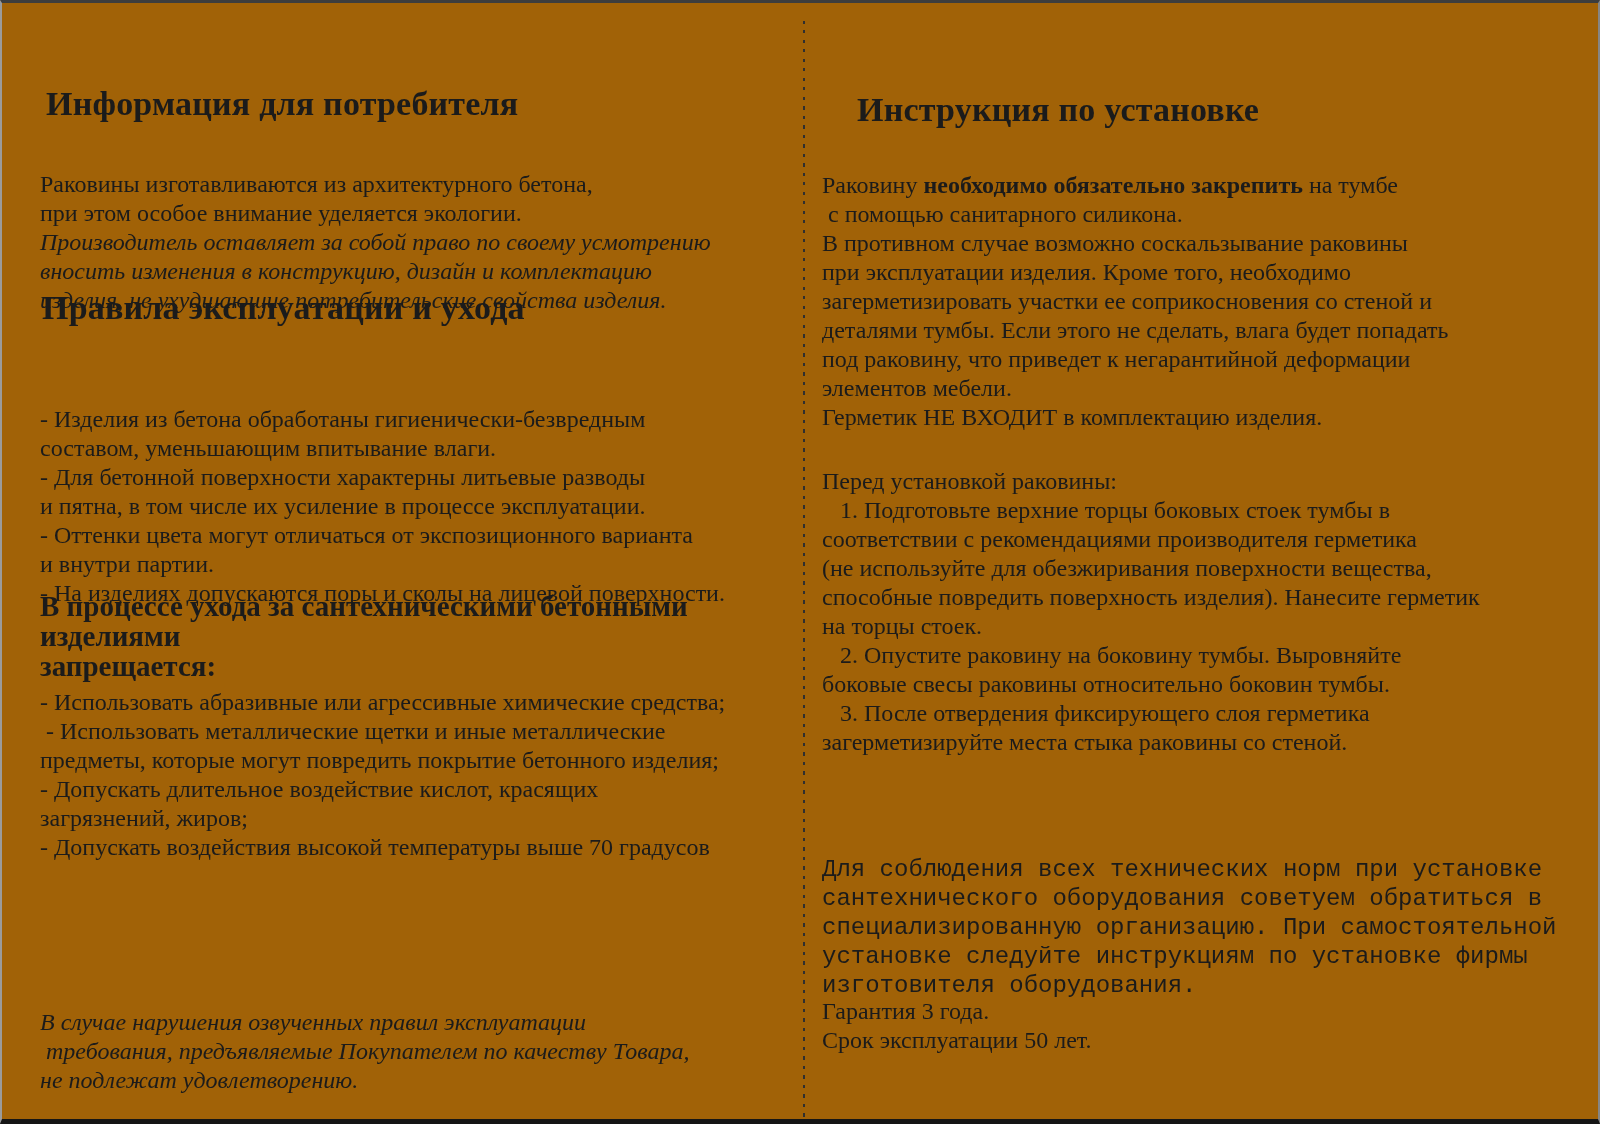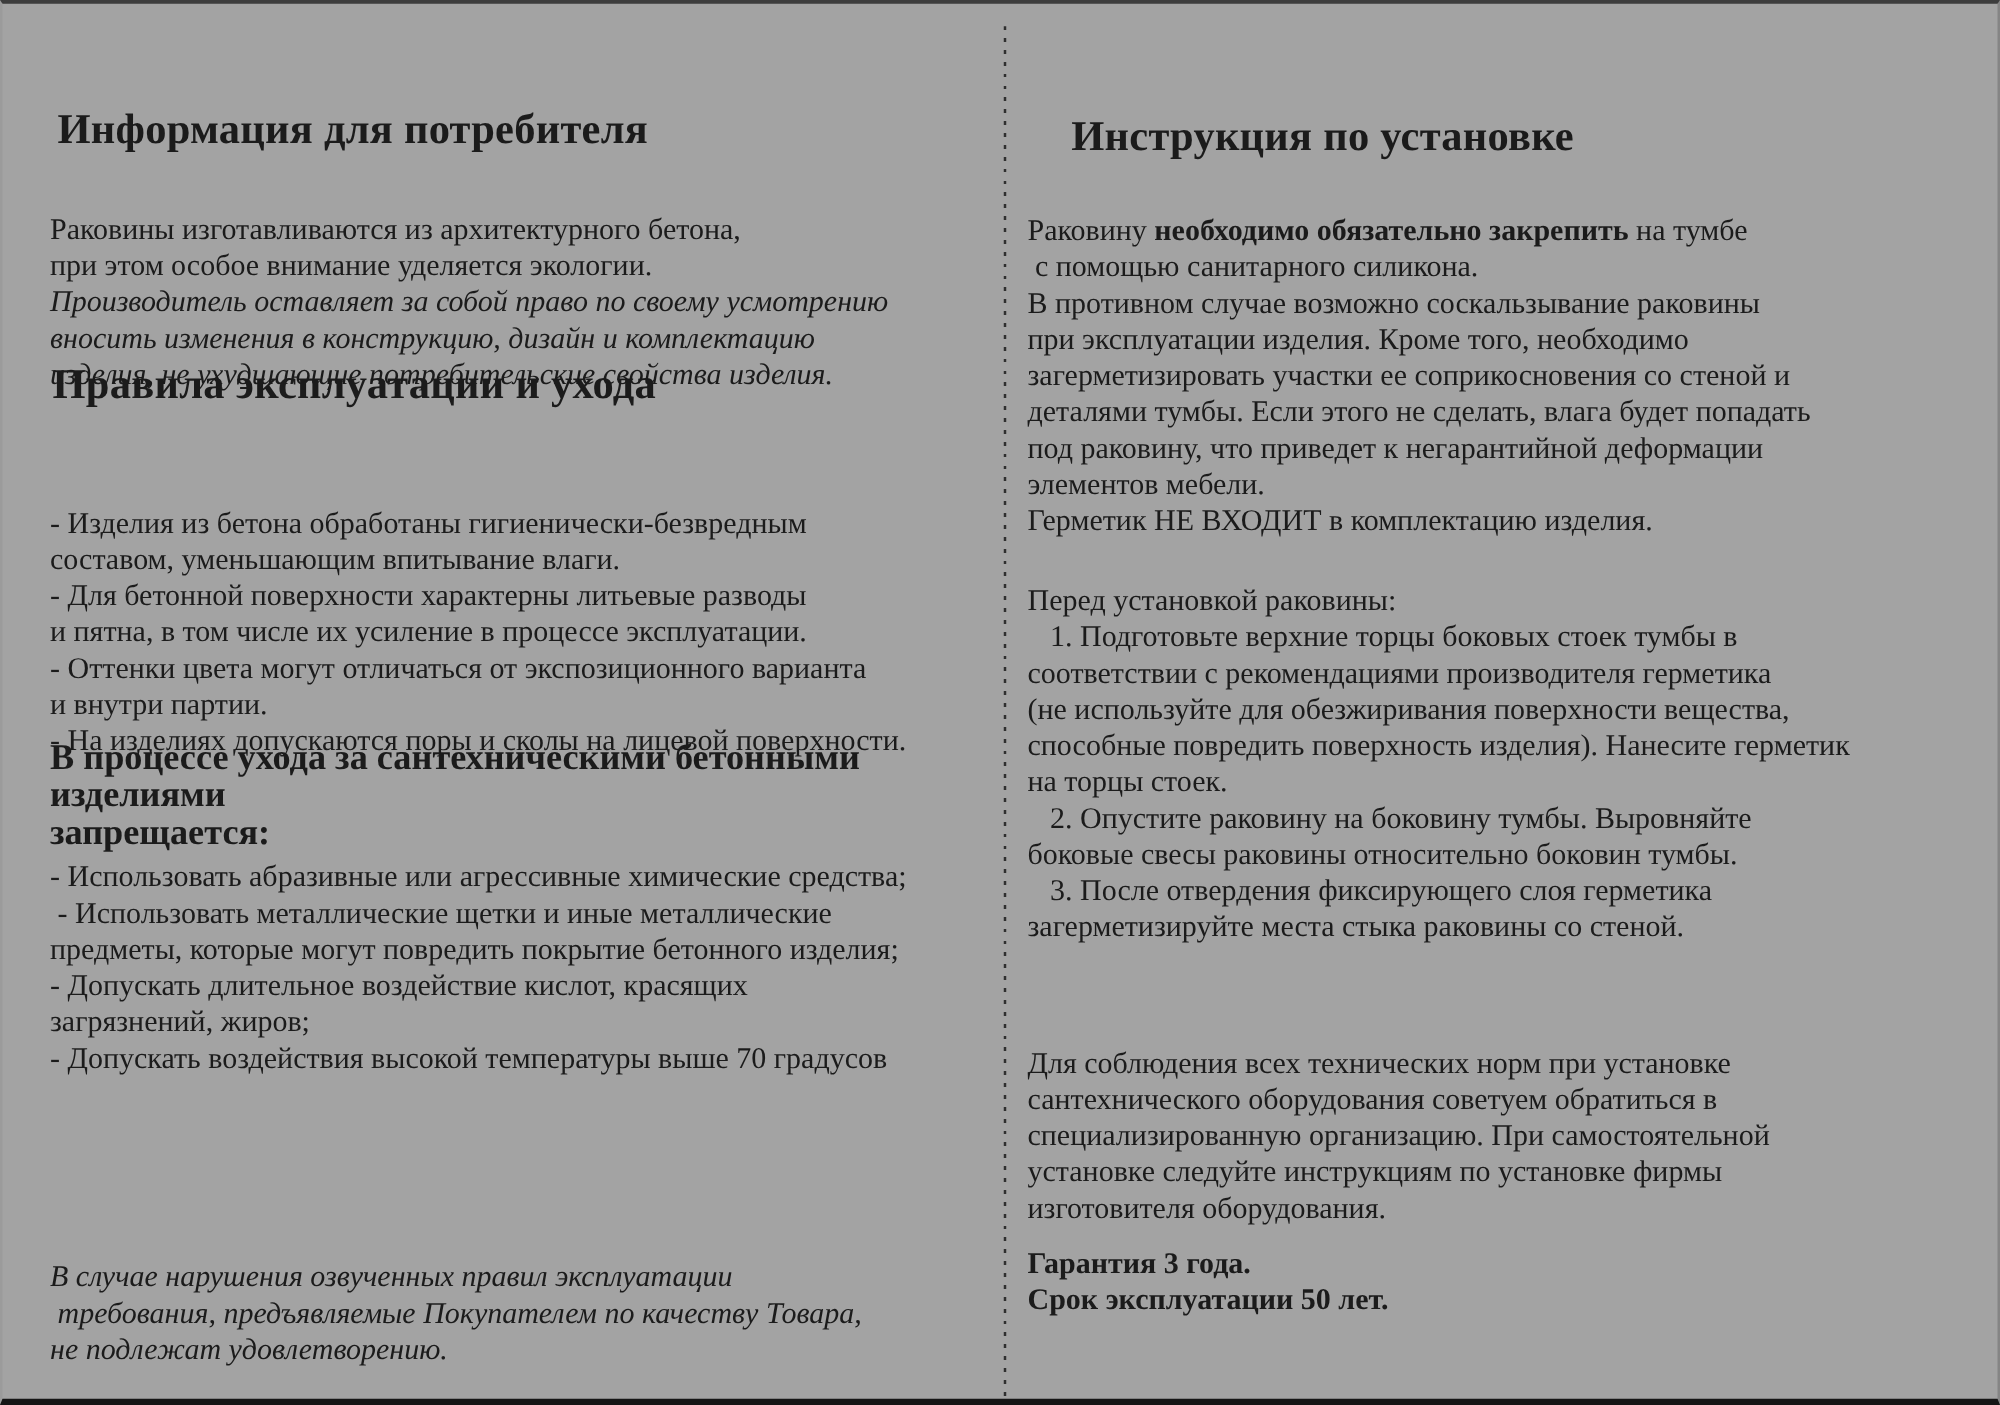--- a/index.html
+++ b/index.html
@@ -5,21 +5,21 @@
     html, body {
       margin: 0;
       padding: 0;
       background: #e9e9e9;
     }
     .page {
       position: relative;
       width: 1600px;
       height: 1124px;
       box-sizing: border-box;
-      background: #a3a3a3;
+      background: #a16207;
       border-top: 3px solid #3d3d3d;
       border-bottom: 5px solid #151515;
       border-left: 2px solid #9b9b9b;
       border-right: 2px solid #858585;
       overflow: hidden;
       font-family: "Liberation Serif", "DejaVu Serif", serif;
       color: #1b1b1b;
     }
     .block {
       position: absolute;
@@ -114,22 +114,22 @@
 соответствии с рекомендациями производителя герметика
 (не используйте для обезжиривания поверхности вещества,
 способные повредить поверхность изделия). Нанесите герметик
 на торцы стоек.
    2. Опустите раковину на боковину тумбы. Выровняйте
 боковые свесы раковины относительно боковин тумбы.
    3. После отвердения фиксирующего слоя герметика
 загерметизируйте места стыка раковины со стеной.</p>
 
 
-  <p class="block body" style="left:820px; top:798px; width:748px;">Для соблюдения всех технических норм при установке
+  <p class="block body" style="left:820px; top:816px; width:748px;font-family:Liberation Mono, monospace;">Для соблюдения всех технических норм при установке
 сантехнического оборудования советуем обратиться в
 специализированную организацию. При самостоятельной
 установке следуйте инструкциям по установке фирмы
 изготовителя оборудования.</p>
 
-  <p class="block body" style="left:820px; top:958px; width:748px;font-weight:bold;">Гарантия 3 года.
+  <p class="block body" style="left:820px; top:958px; width:748px;">Гарантия 3 года.
 Срок эксплуатации 50 лет.</p>
 
 </div>
 
 </body></html>

